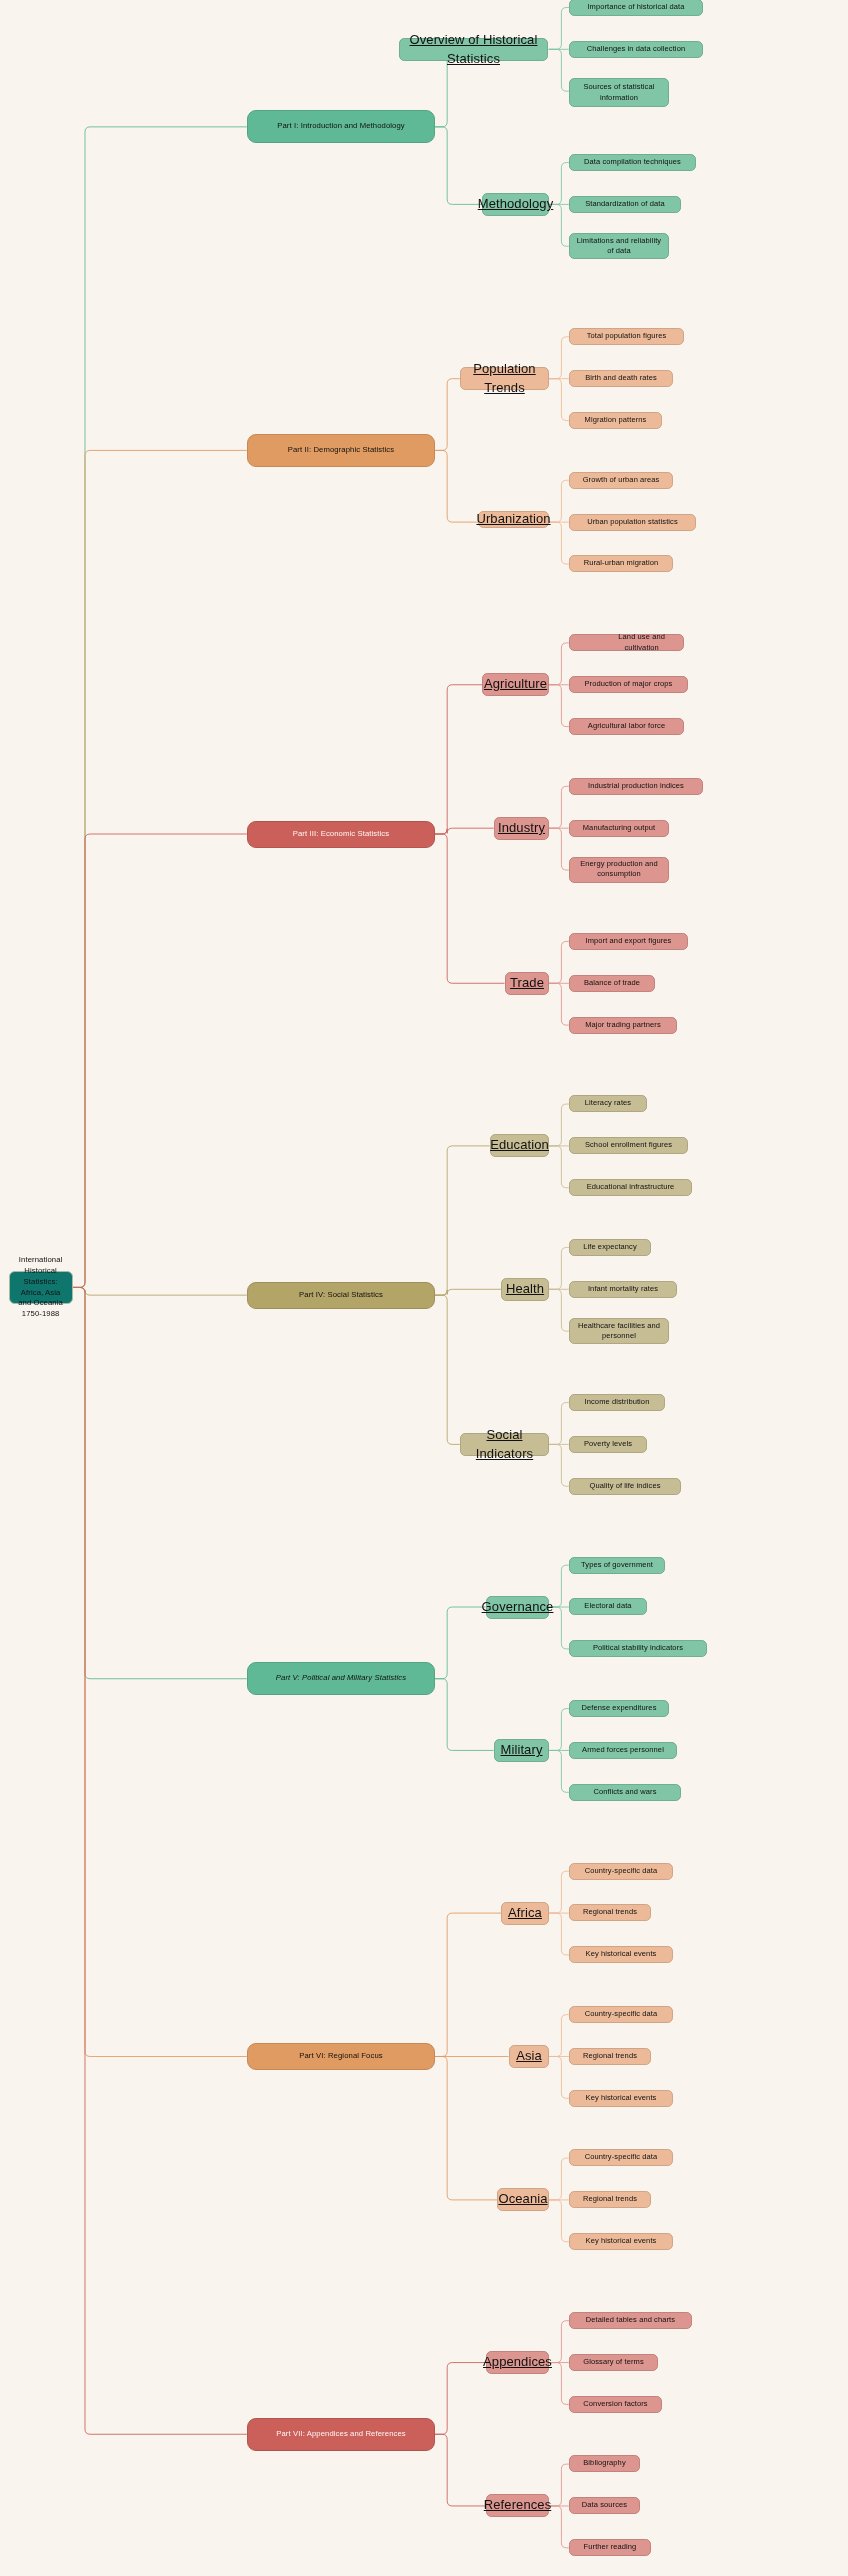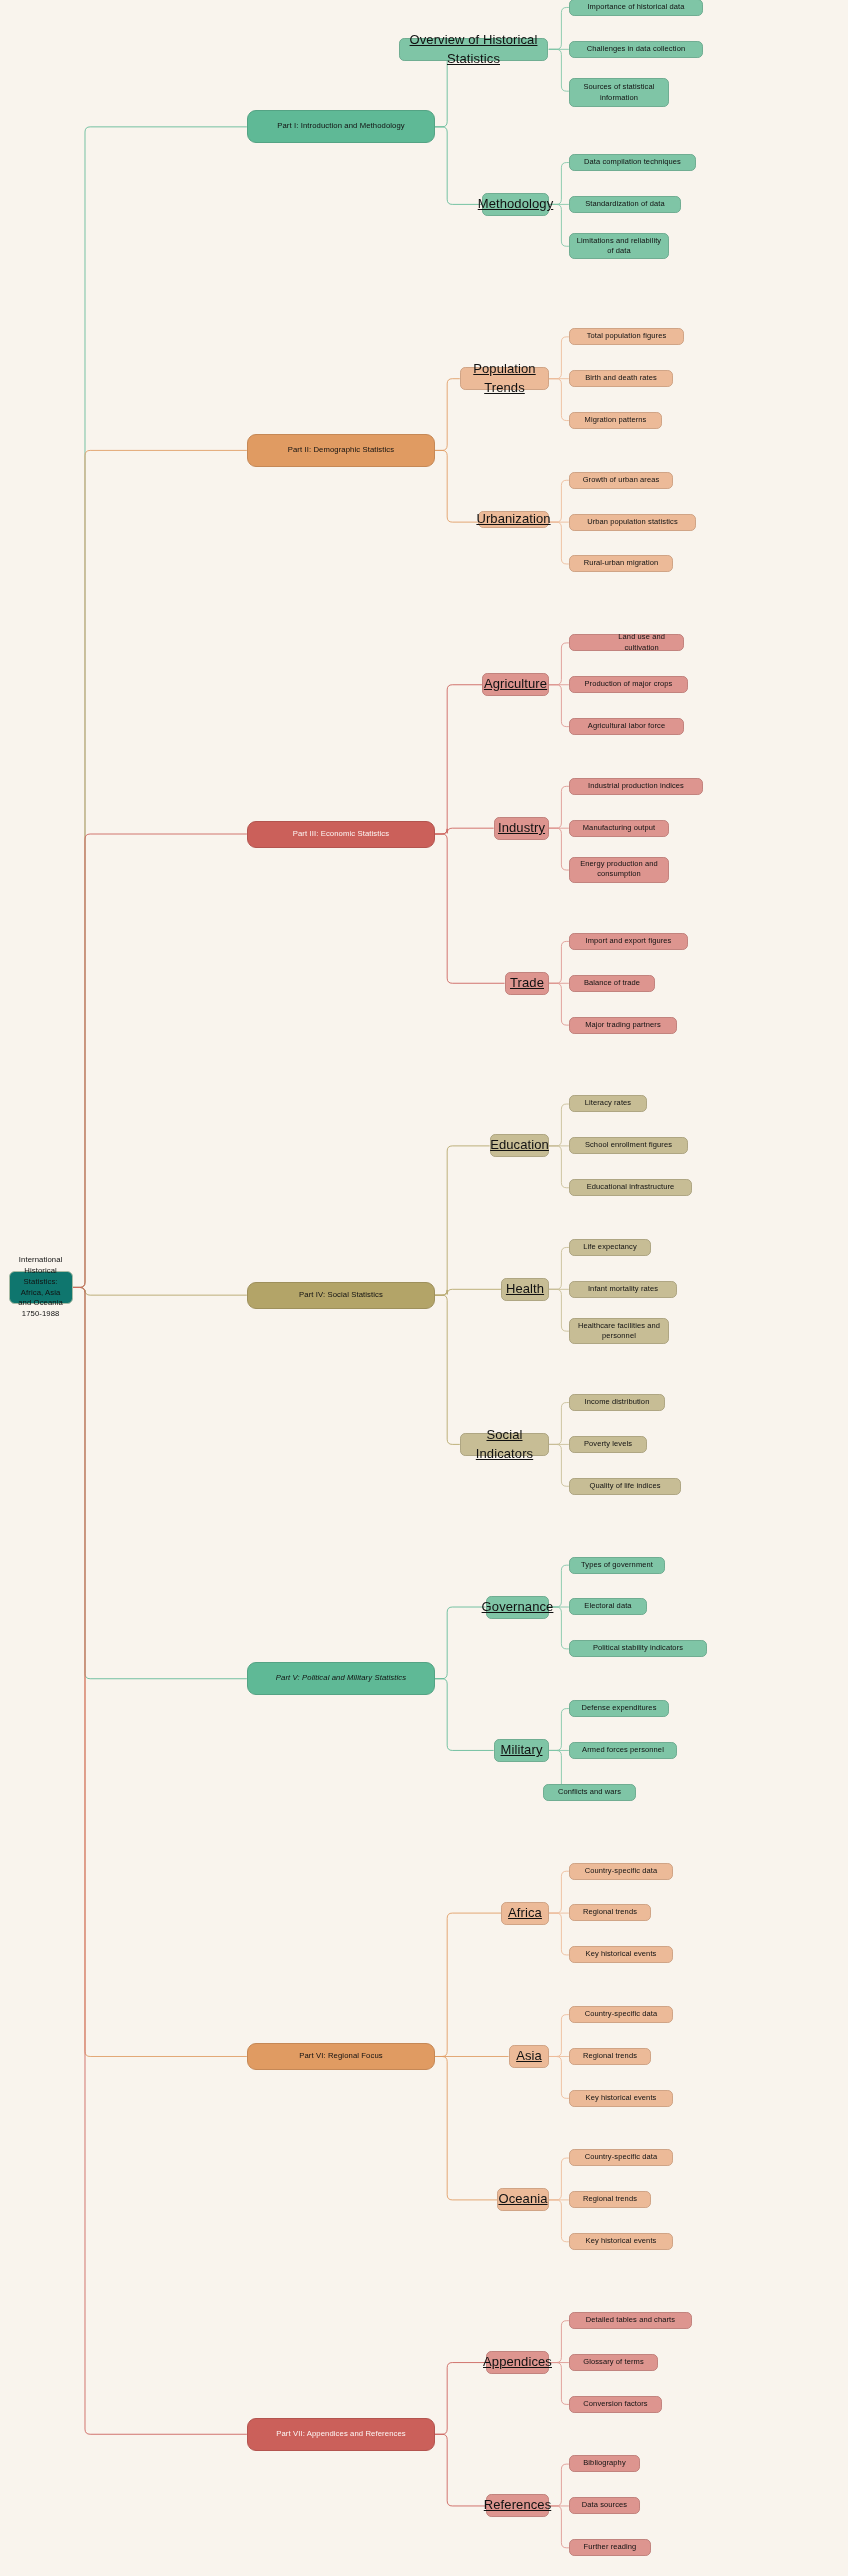--- a/index.html
+++ b/index.html
@@ -269,21 +269,21 @@
       </div>
       <div class="node lvl2" style="left: 494px; top: 1739px; width: 55px; height: 23px; background: rgb(127, 197, 166); border: 0.6px solid rgb(112, 173, 146);">
         <span>Military</span>
       </div>
       <div class="node lvl3" style="left: 569px; top: 1700px; width: 100px; height: 17px; background: rgb(127, 197, 166); border: 0.6px solid rgb(112, 173, 146);">
         <span>Defense expenditures</span>
       </div>
       <div class="node lvl3" style="left: 569px; top: 1742px; width: 108px; height: 17px; background: rgb(127, 197, 166); border: 0.6px solid rgb(112, 173, 146);">
         <span>Armed forces personnel</span>
       </div>
-      <div class="node lvl3" style="left: 543px; top: 1784px; width: 93px; height: 17px; background: rgb(127, 197, 166); border: 0.6px solid rgb(112, 173, 146);">
+      <div class="node lvl3" style="left: 569px; top: 1784px; width: 112px; height: 17px; background: rgb(127, 197, 166); border: 0.6px solid rgb(112, 173, 146);">
         <span>Conflicts and wars</span>
       </div>
       <div class="node lvl1" style="left: 247px; top: 2043px; width: 188px; height: 27px; background: rgb(224, 155, 98); border: 0.6px solid rgb(197, 136, 86);">
         <span>Part VI: Regional Focus</span>
       </div>
       <div class="node lvl2" style="left: 501px; top: 1902px; width: 48px; height: 23px; background: rgb(236, 186, 152); border: 0.6px solid rgb(208, 164, 134);">
         <span>Africa</span>
       </div>
       <div class="node lvl3" style="left: 569px; top: 1863px; width: 104px; height: 17px; background: rgb(236, 186, 152); border: 0.6px solid rgb(208, 164, 134);">
         <span>Country-specific data</span>

